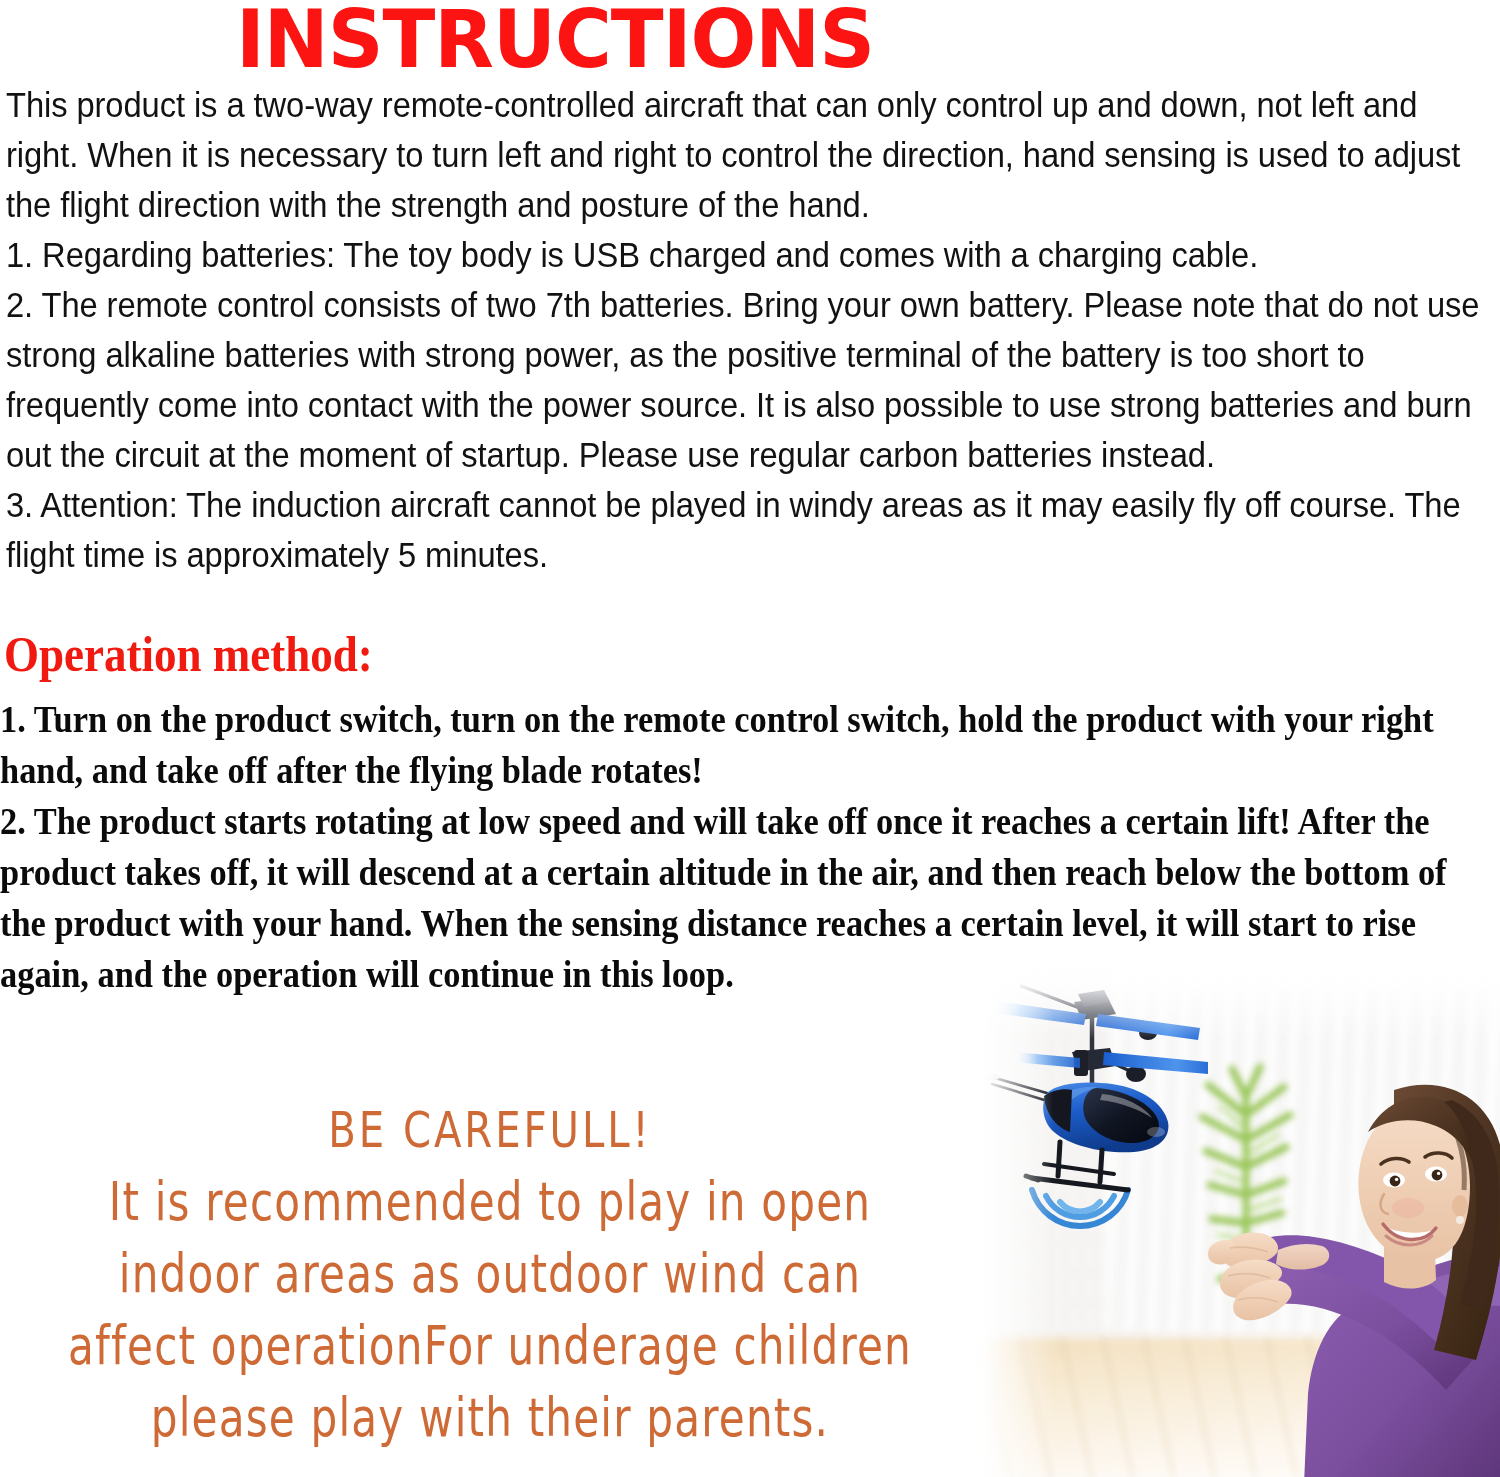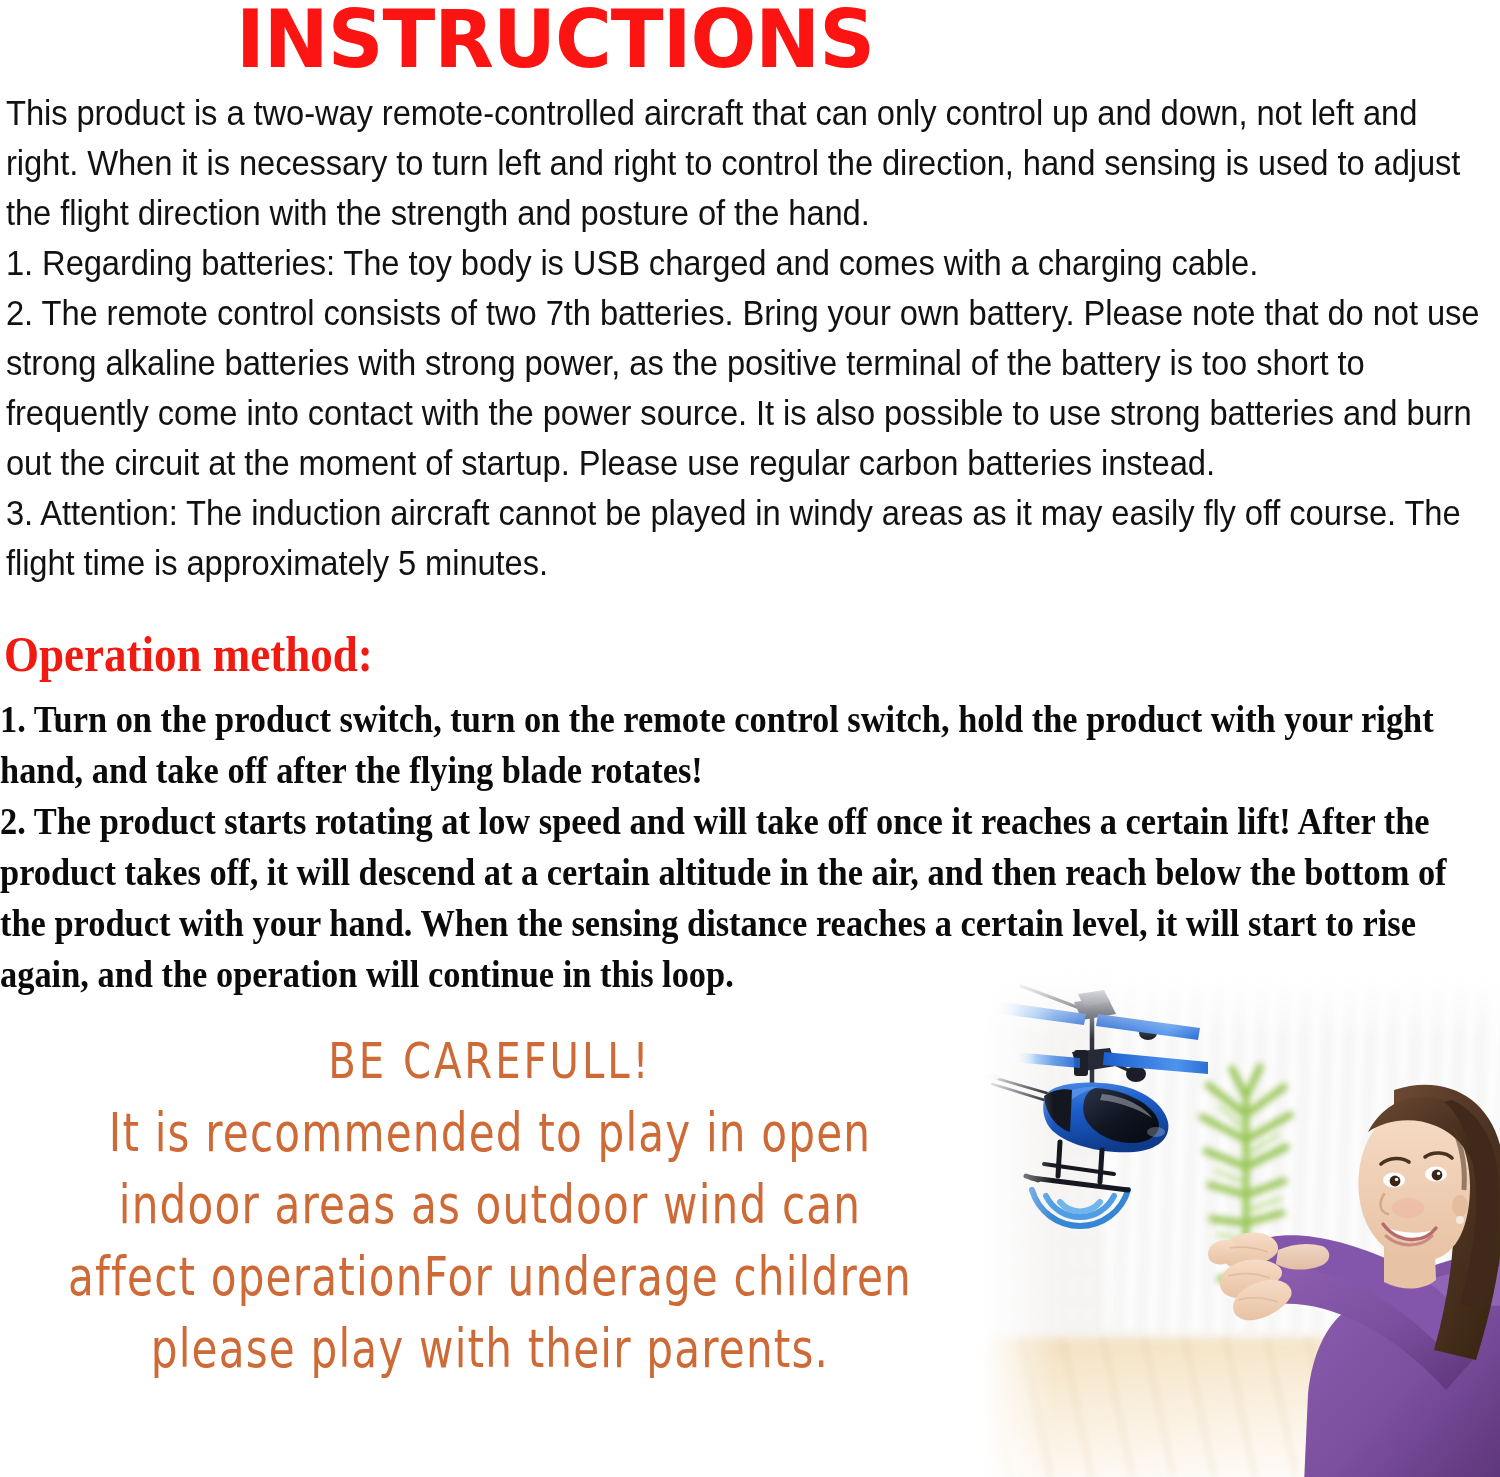--- a/index.html
+++ b/index.html
@@ -25,21 +25,21 @@
     color:#FB1411;
     letter-spacing:-1px;
     transform:scaleX(1.02) scaleY(1.06);
     transform-origin:center top;
     white-space:nowrap;
   }
 
   
   #sans-block {
     position:absolute;
-    left:6px; top:88px;
+    left:6px; top:80px;
     width:1486px;
   }
   #sans-block p {
     font-family:"Liberation Sans", sans-serif;
     font-size:35px;
     line-height:50px;
     color:#121212;
     transform:scaleX(0.935);
     transform-origin:left center;
     letter-spacing:-0.1px;
@@ -75,21 +75,21 @@
     color:#0b0b0b;
     transform:scaleX(0.905);
     transform-origin:left center;
     width:1645px;
     text-align:left;
   }
 
   
   #hand-block {
     position:absolute;
-    left:0px; top:1017px;
+    left:0px; top:1086px;
     width:980px;
     text-align:center;
     color:#CE6A36;
     font-family:"DejaVu Sans", sans-serif;
   }
   #hand-block .hw {
     font-size:43px;
     line-height:72px;
     letter-spacing:1.2px;
     transform:scaleY(1.22) scaleX(0.98);

